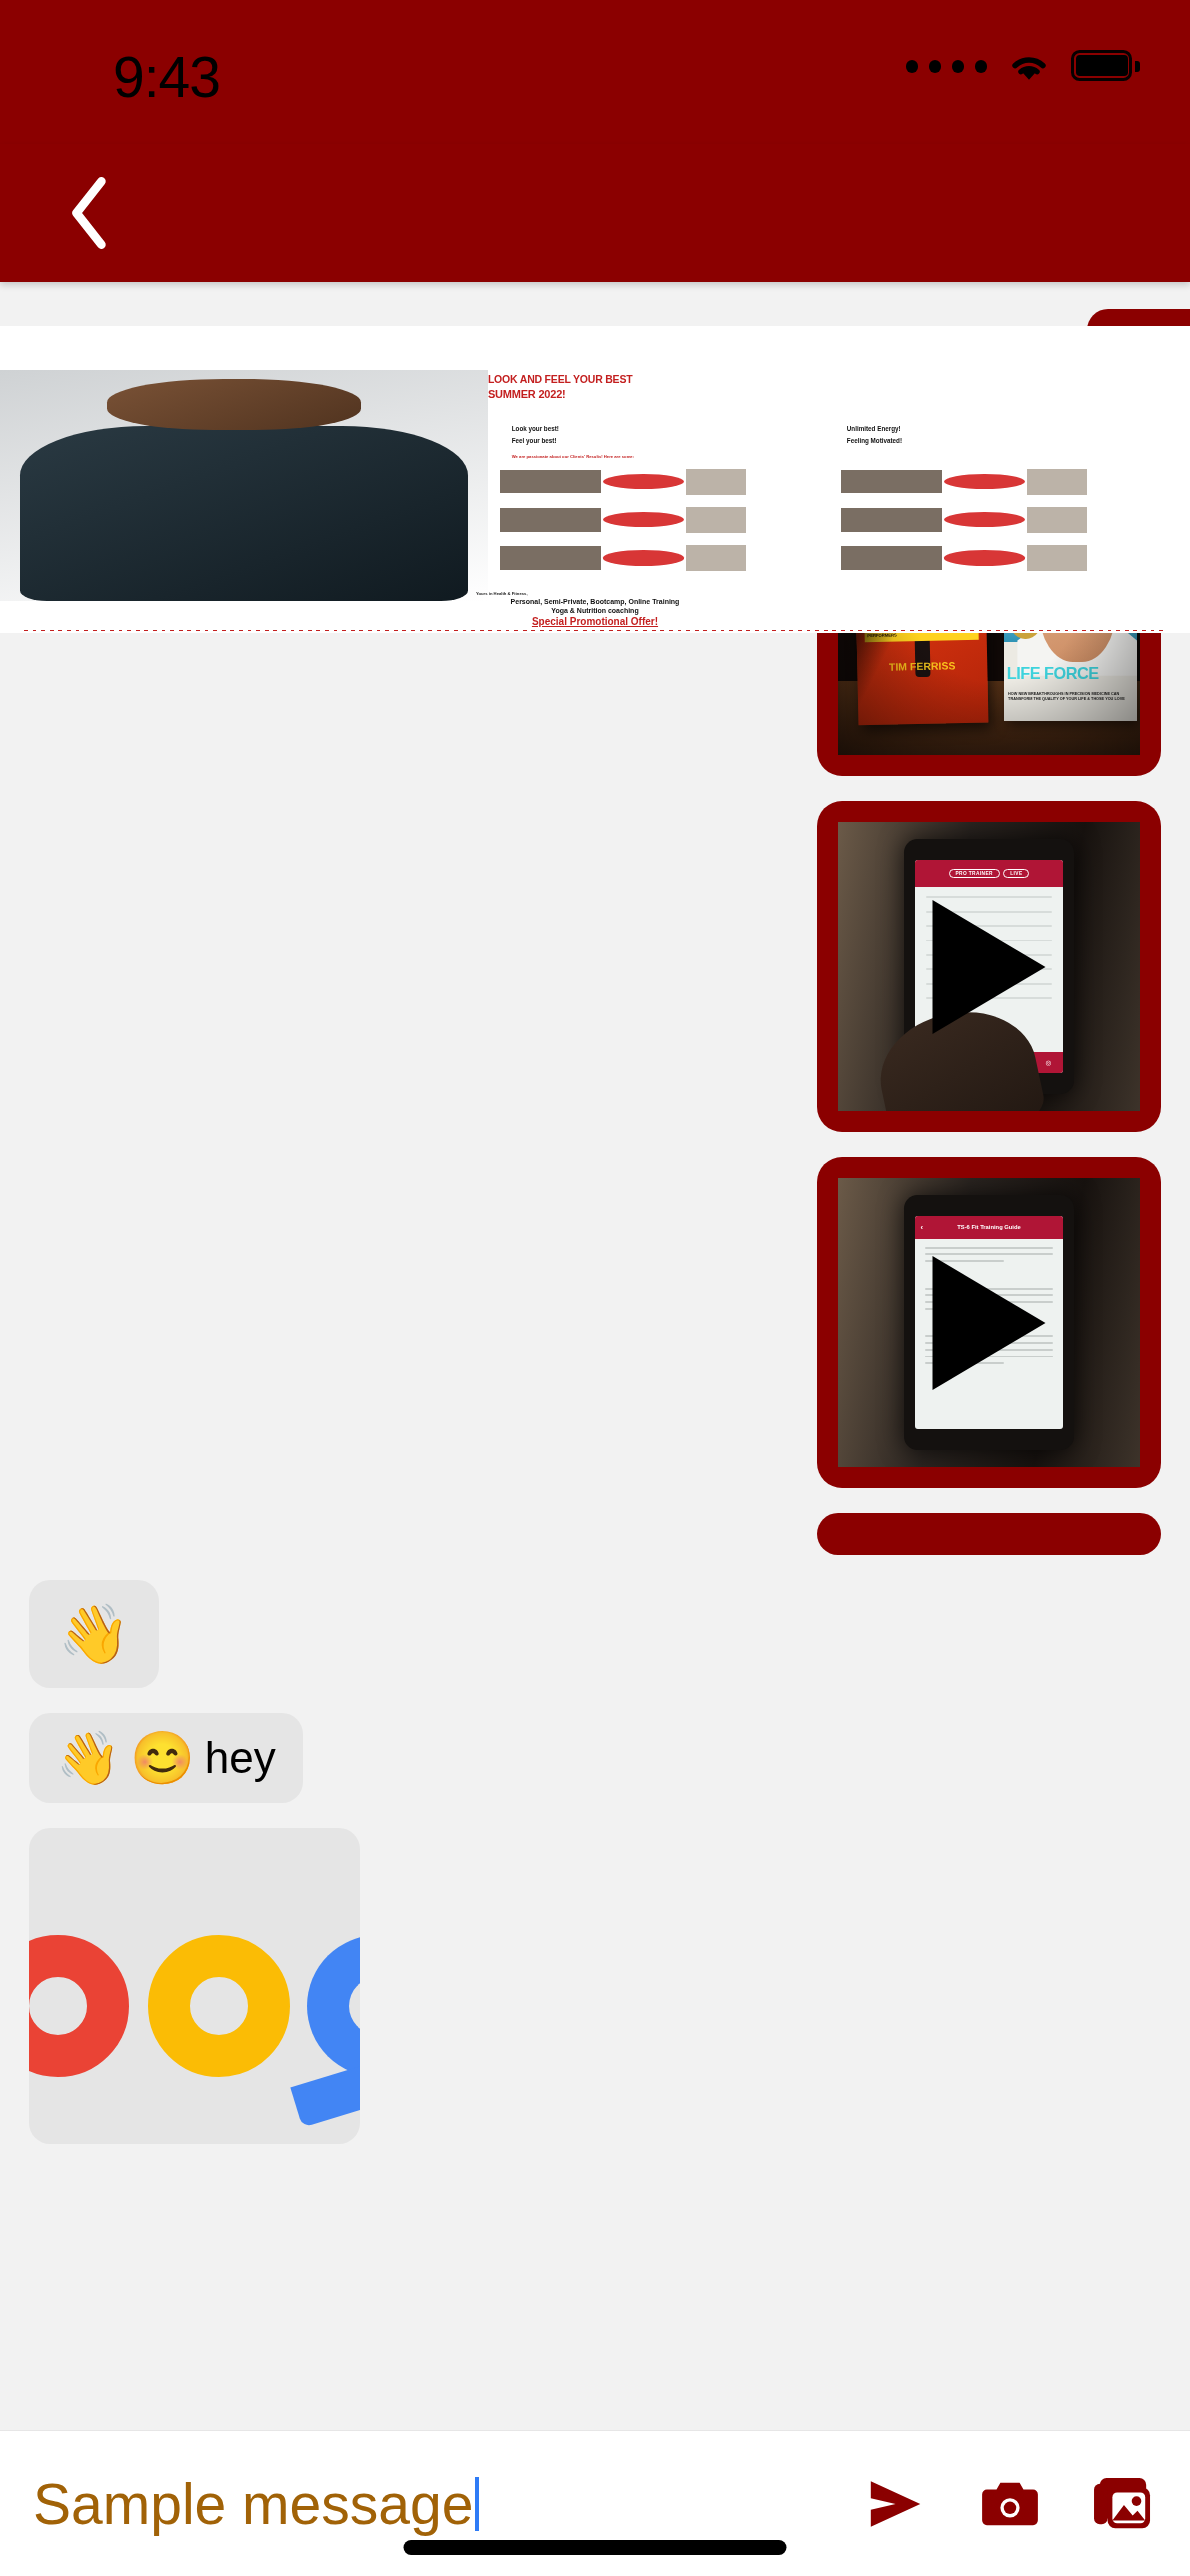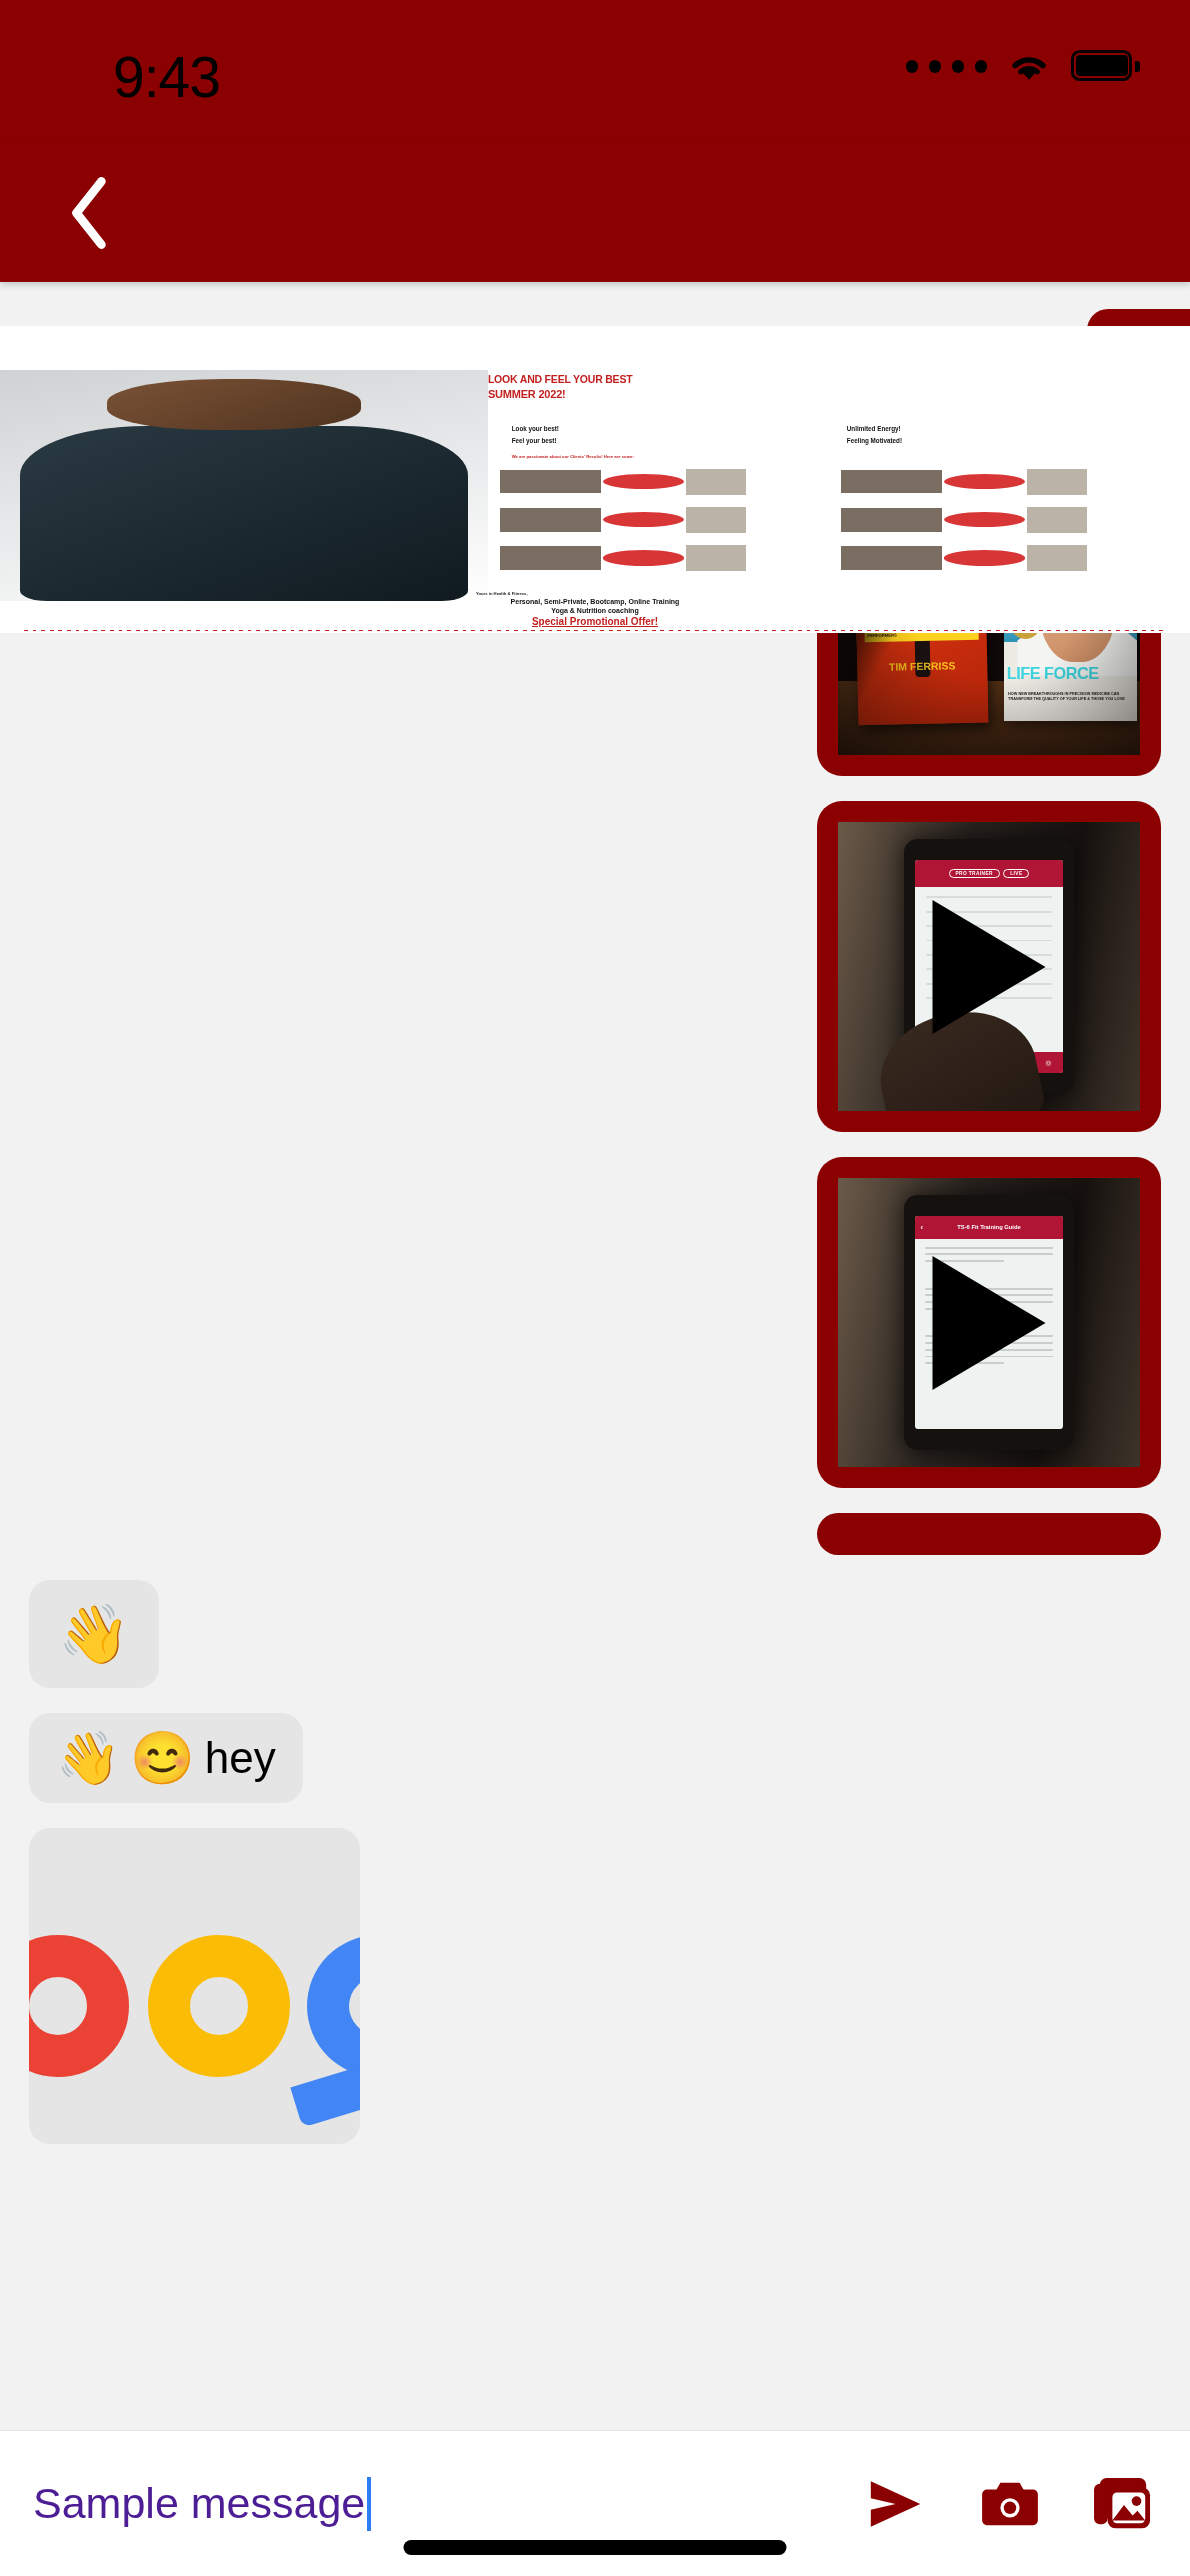--- a/index.html
+++ b/index.html
@@ -384,21 +384,21 @@
     flex:0 0 146px; height:146px;
     background:#ffffff;
     display:flex; align-items:center;
     padding:0 38px 0 33px;
     position:relative;
     border-top:1px solid #e6e6e6;
   }
   .msg-field {
     flex:1 1 auto;
     display:flex; align-items:center;
-    font-size:43px; color:#4c1d95;
+    font-size:57px; color:#a16207;
     position:relative;
     height:100%;
   }
   .msg-value { white-space:nowrap; }
   .caret {
     display:inline-block; width:3.8px; height:54px;
     background:#2e7bf6; margin-left:1.9px;
   }
   .ibtns { display:flex; align-items:center; gap:54px; margin-left:23px; }
   .ibtn { width:59px; height:59px; display:flex; align-items:center; justify-content:center; cursor:pointer; }

